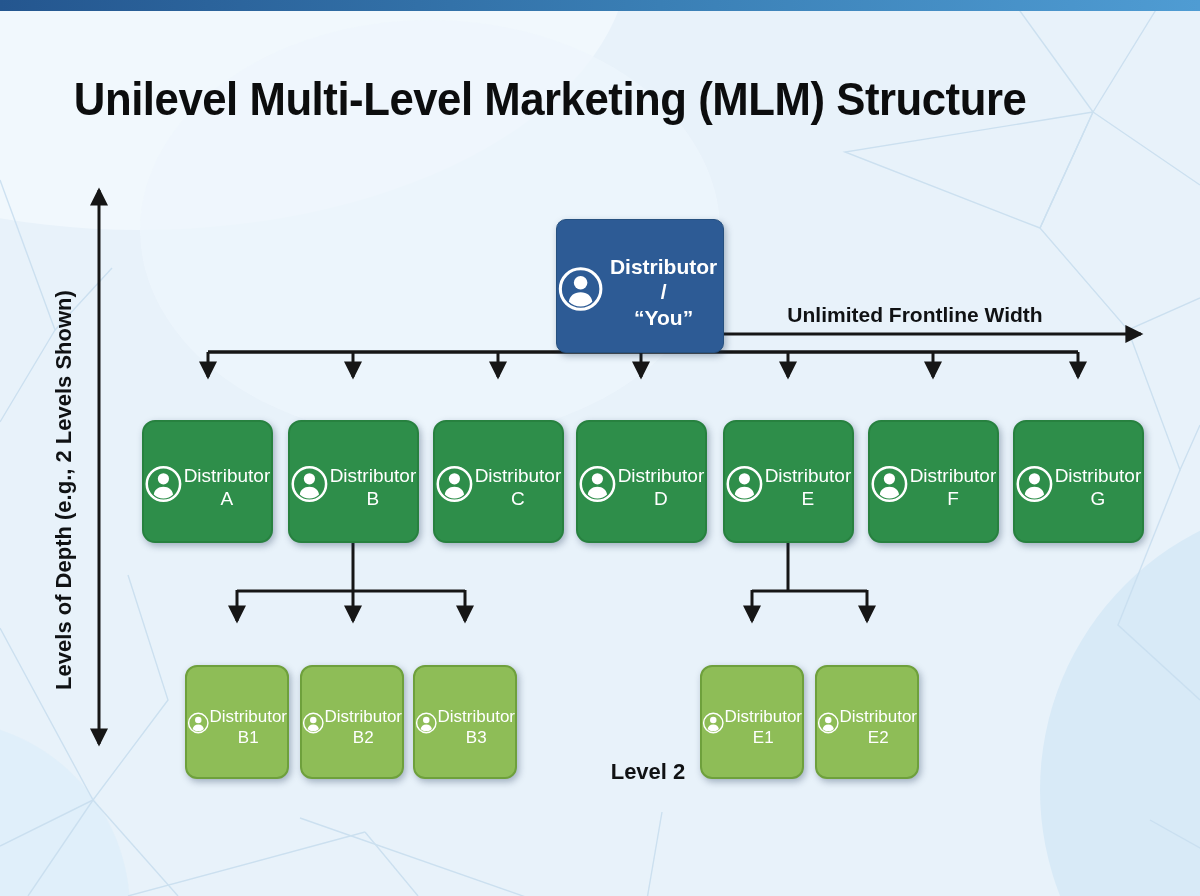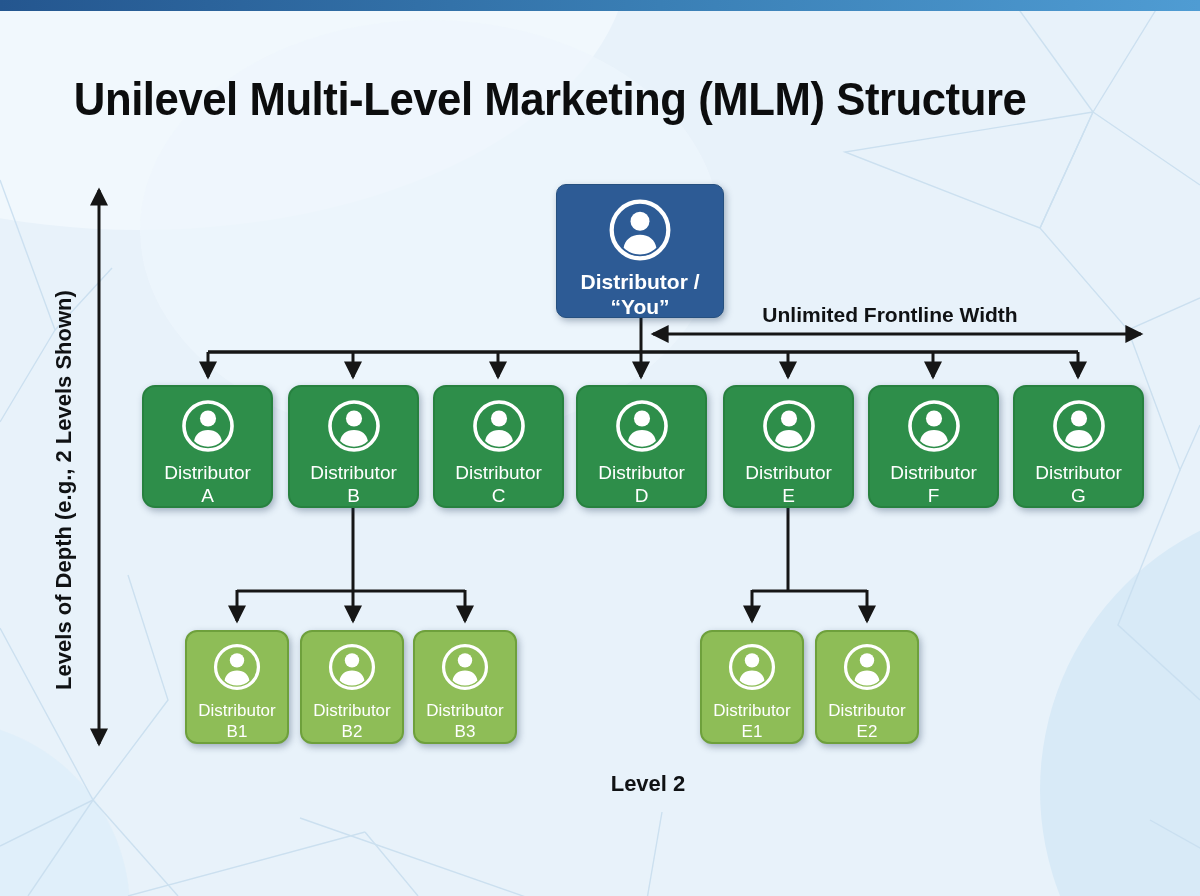--- a/index.html
+++ b/index.html
@@ -15,23 +15,24 @@
     position:absolute;left:0;top:0;width:1200px;height:11px;z-index:3;
     background:linear-gradient(90deg,var(--topbar-left,#24568f) 0%,#3a7fb5 55%,var(--topbar-right,#4f9cd3) 100%);
   }
   .page-title{
     position:absolute;left:0;top:40px;width:1100px;text-align:center;z-index:3;
     color:#0c0d0e;font-size:47px;font-weight:bold;letter-spacing:-.5px;
   }
   .page-title .squeeze{display:inline-block;transform:scaleX(.93);white-space:nowrap;}
   .connectors{position:absolute;inset:0;z-index:1;}
   .node{
-    position:absolute;display:flex;flex-direction:column;align-items:center;
+    position:absolute;display:flex;flex-direction:row;align-items:center;
     box-sizing:border-box;color:#fff;text-align:center;z-index:2;
     box-shadow:2px 3px 7px rgba(25,50,80,.35);
+    margin-top:35px;
   }
   .node .nlbl{width:100%;}
   .node .nlbl span{display:block;}
   .root-node{
     left:556px;top:184px;width:168px;height:134px;border-radius:10px;
     background:var(--root-fill,#2d5b95);border:1px solid #26507f;
     padding-top:12px;font-size:21px;font-weight:bold;line-height:1.2;
   }
   .l1{
     width:131px;height:123px;top:385px;border-radius:13px;
@@ -47,28 +48,28 @@
   .icon svg{display:block;}
   .icon.lg{width:66px;height:66px;margin-bottom:6px;}
   .icon.md{width:56px;height:56px;margin-bottom:7px;}
   .icon.sm{width:50px;height:50px;margin-bottom:8px;}
   .caption{
     position:absolute;left:498px;width:300px;text-align:center;z-index:2;color:#101214;
   }
   .caption .cap-title{font-size:22px;font-weight:bold;line-height:1.2;}
   .caption .cap-sub{font-size:21px;font-weight:400;line-height:1.25;}
   .cap-l1{top:517px;}
-  .cap-l2{top:759px;margin-top:12px;}
+  .cap-l2{top:759px;}
   .depth-label{
     position:absolute;left:64px;top:490px;z-index:2;color:#101214;
     font-size:22px;font-weight:bold;white-space:nowrap;
     transform:translate(-50%,-50%) rotate(-90deg);
   }
   .frontline-label{
-    position:absolute;left:740px;top:303px;width:300px;text-align:center;z-index:2;
+    position:absolute;left:765px;top:303px;width:300px;text-align:center;z-index:2;
     color:#101214;font-size:21px;font-weight:bold;white-space:nowrap;
   }
 </style>
 </head>
 <body>
 
 <div class="canvas">
 
   <svg class="bg-decor" width="1200" height="896" viewBox="0 0 1200 896">
     <ellipse cx="140" cy="-50" rx="490" ry="280" fill="#f1f8fd"></ellipse>

